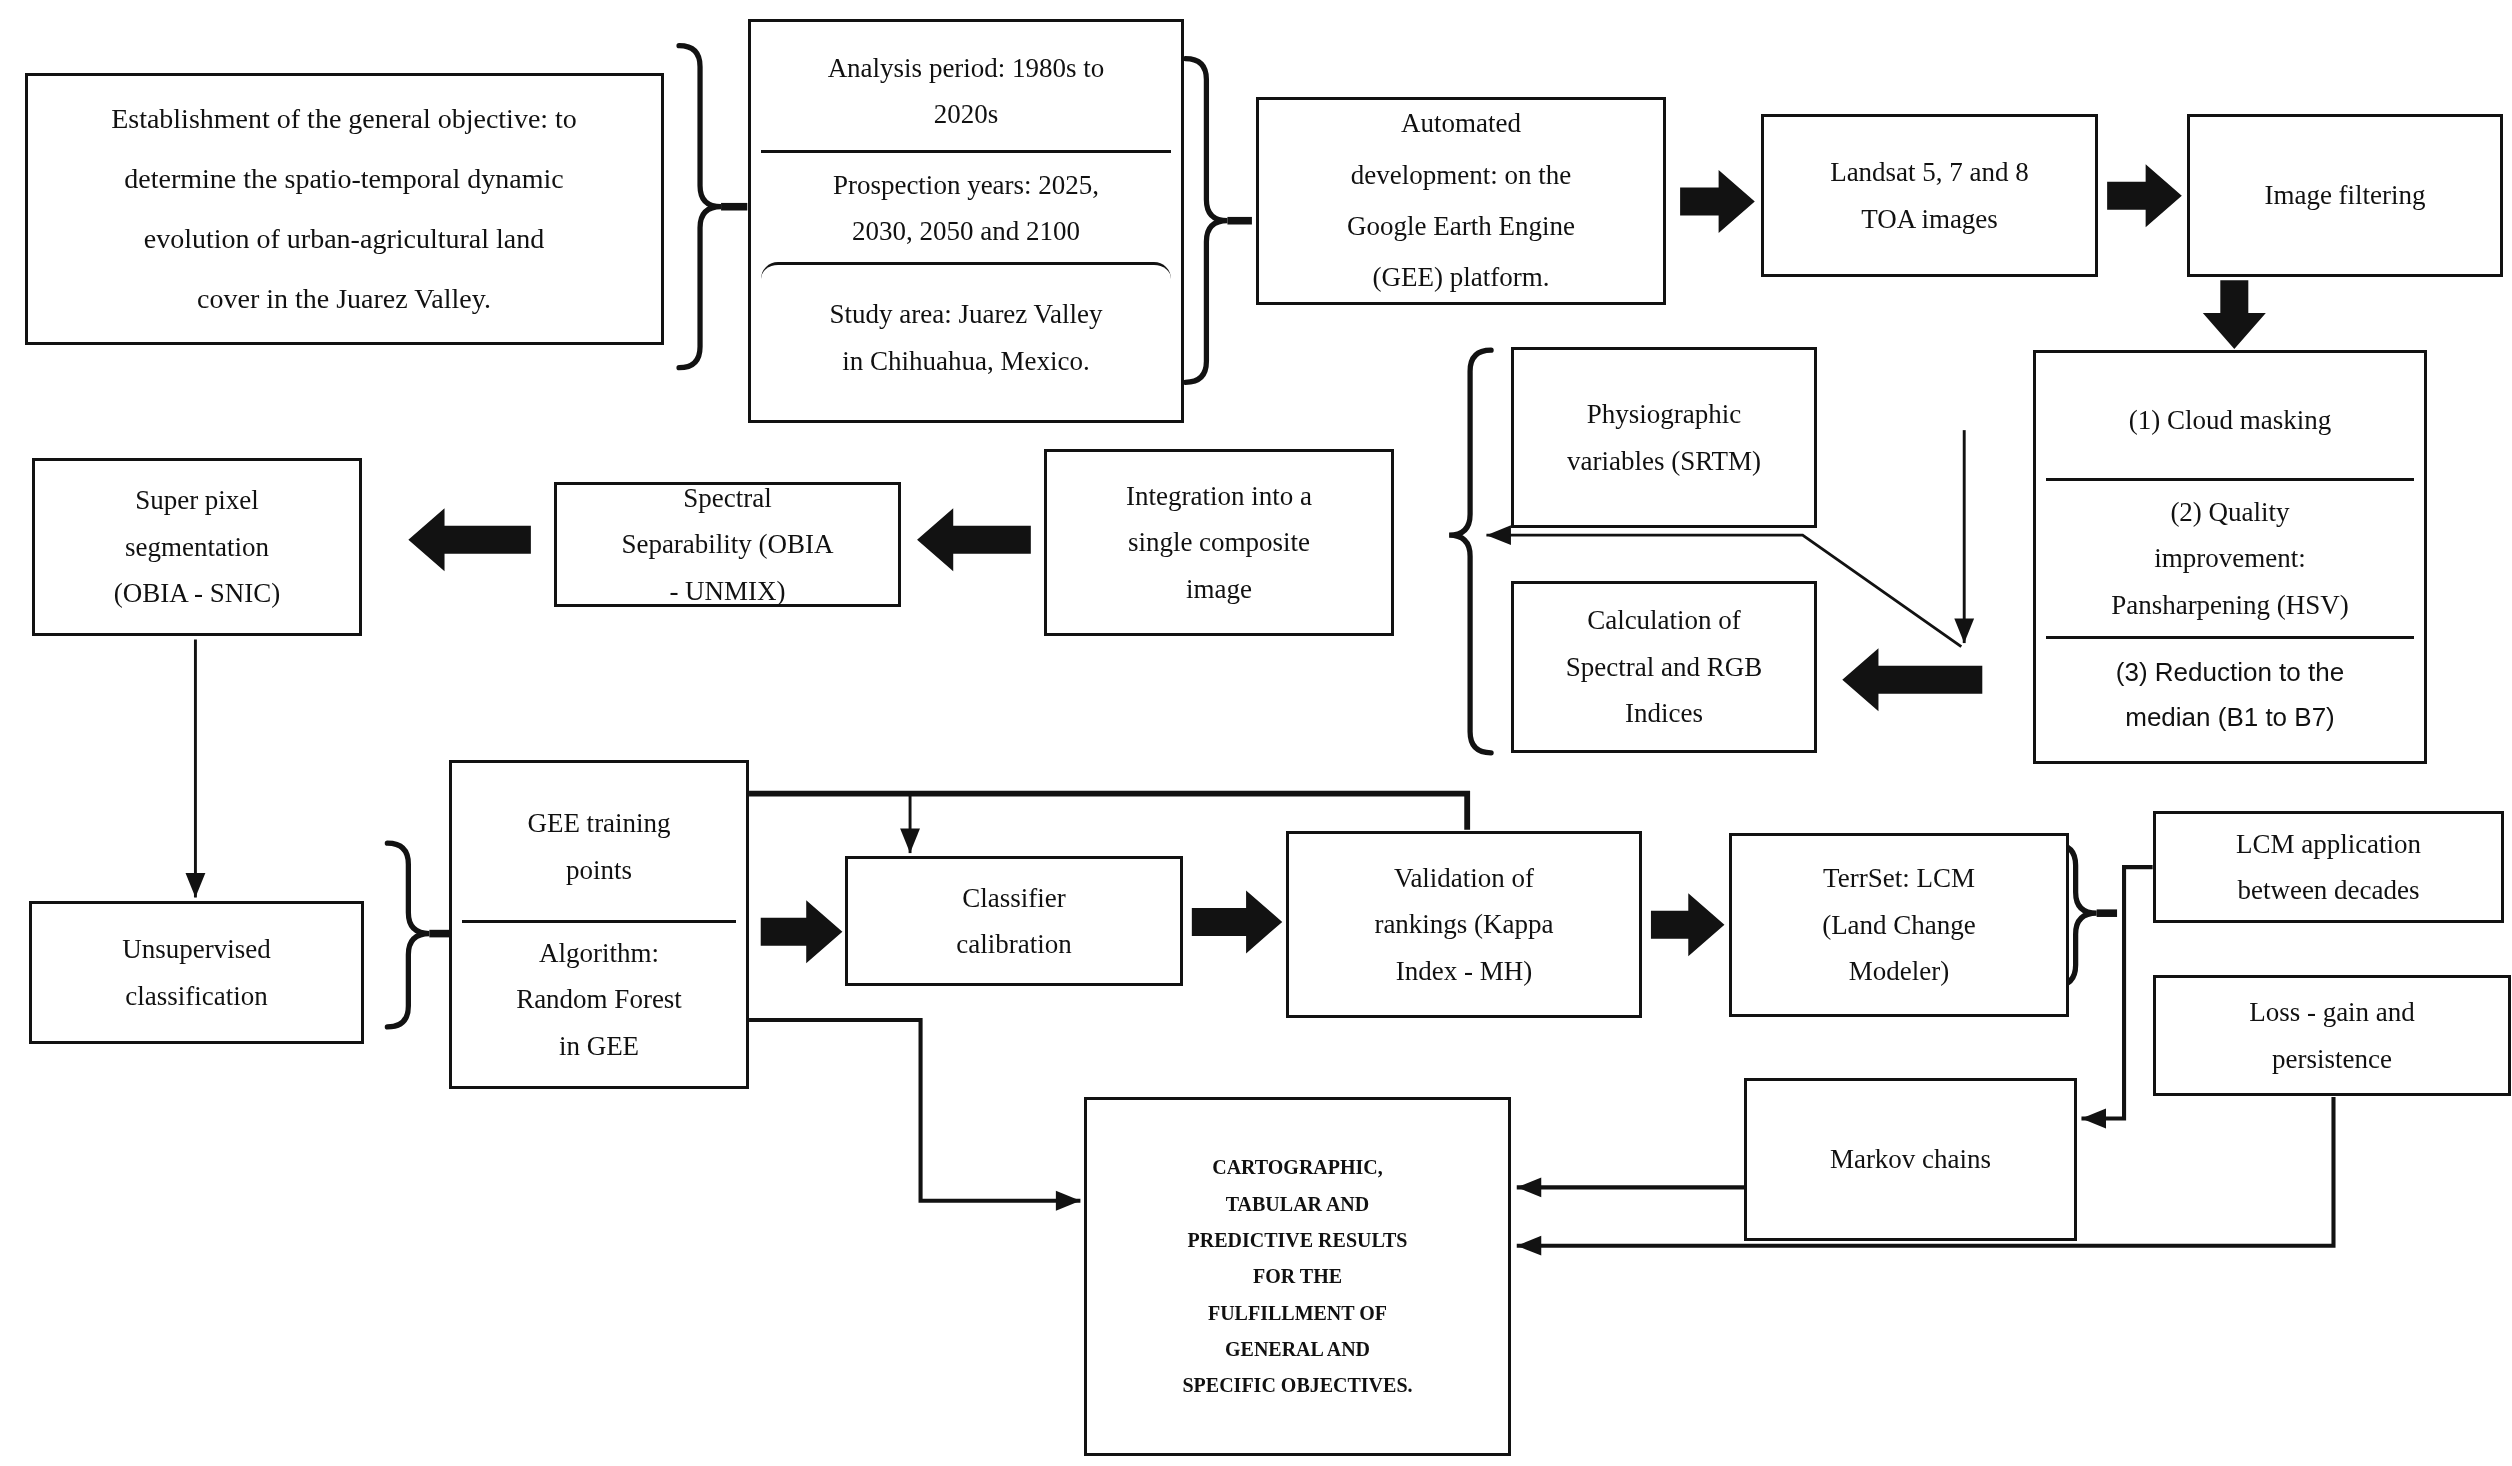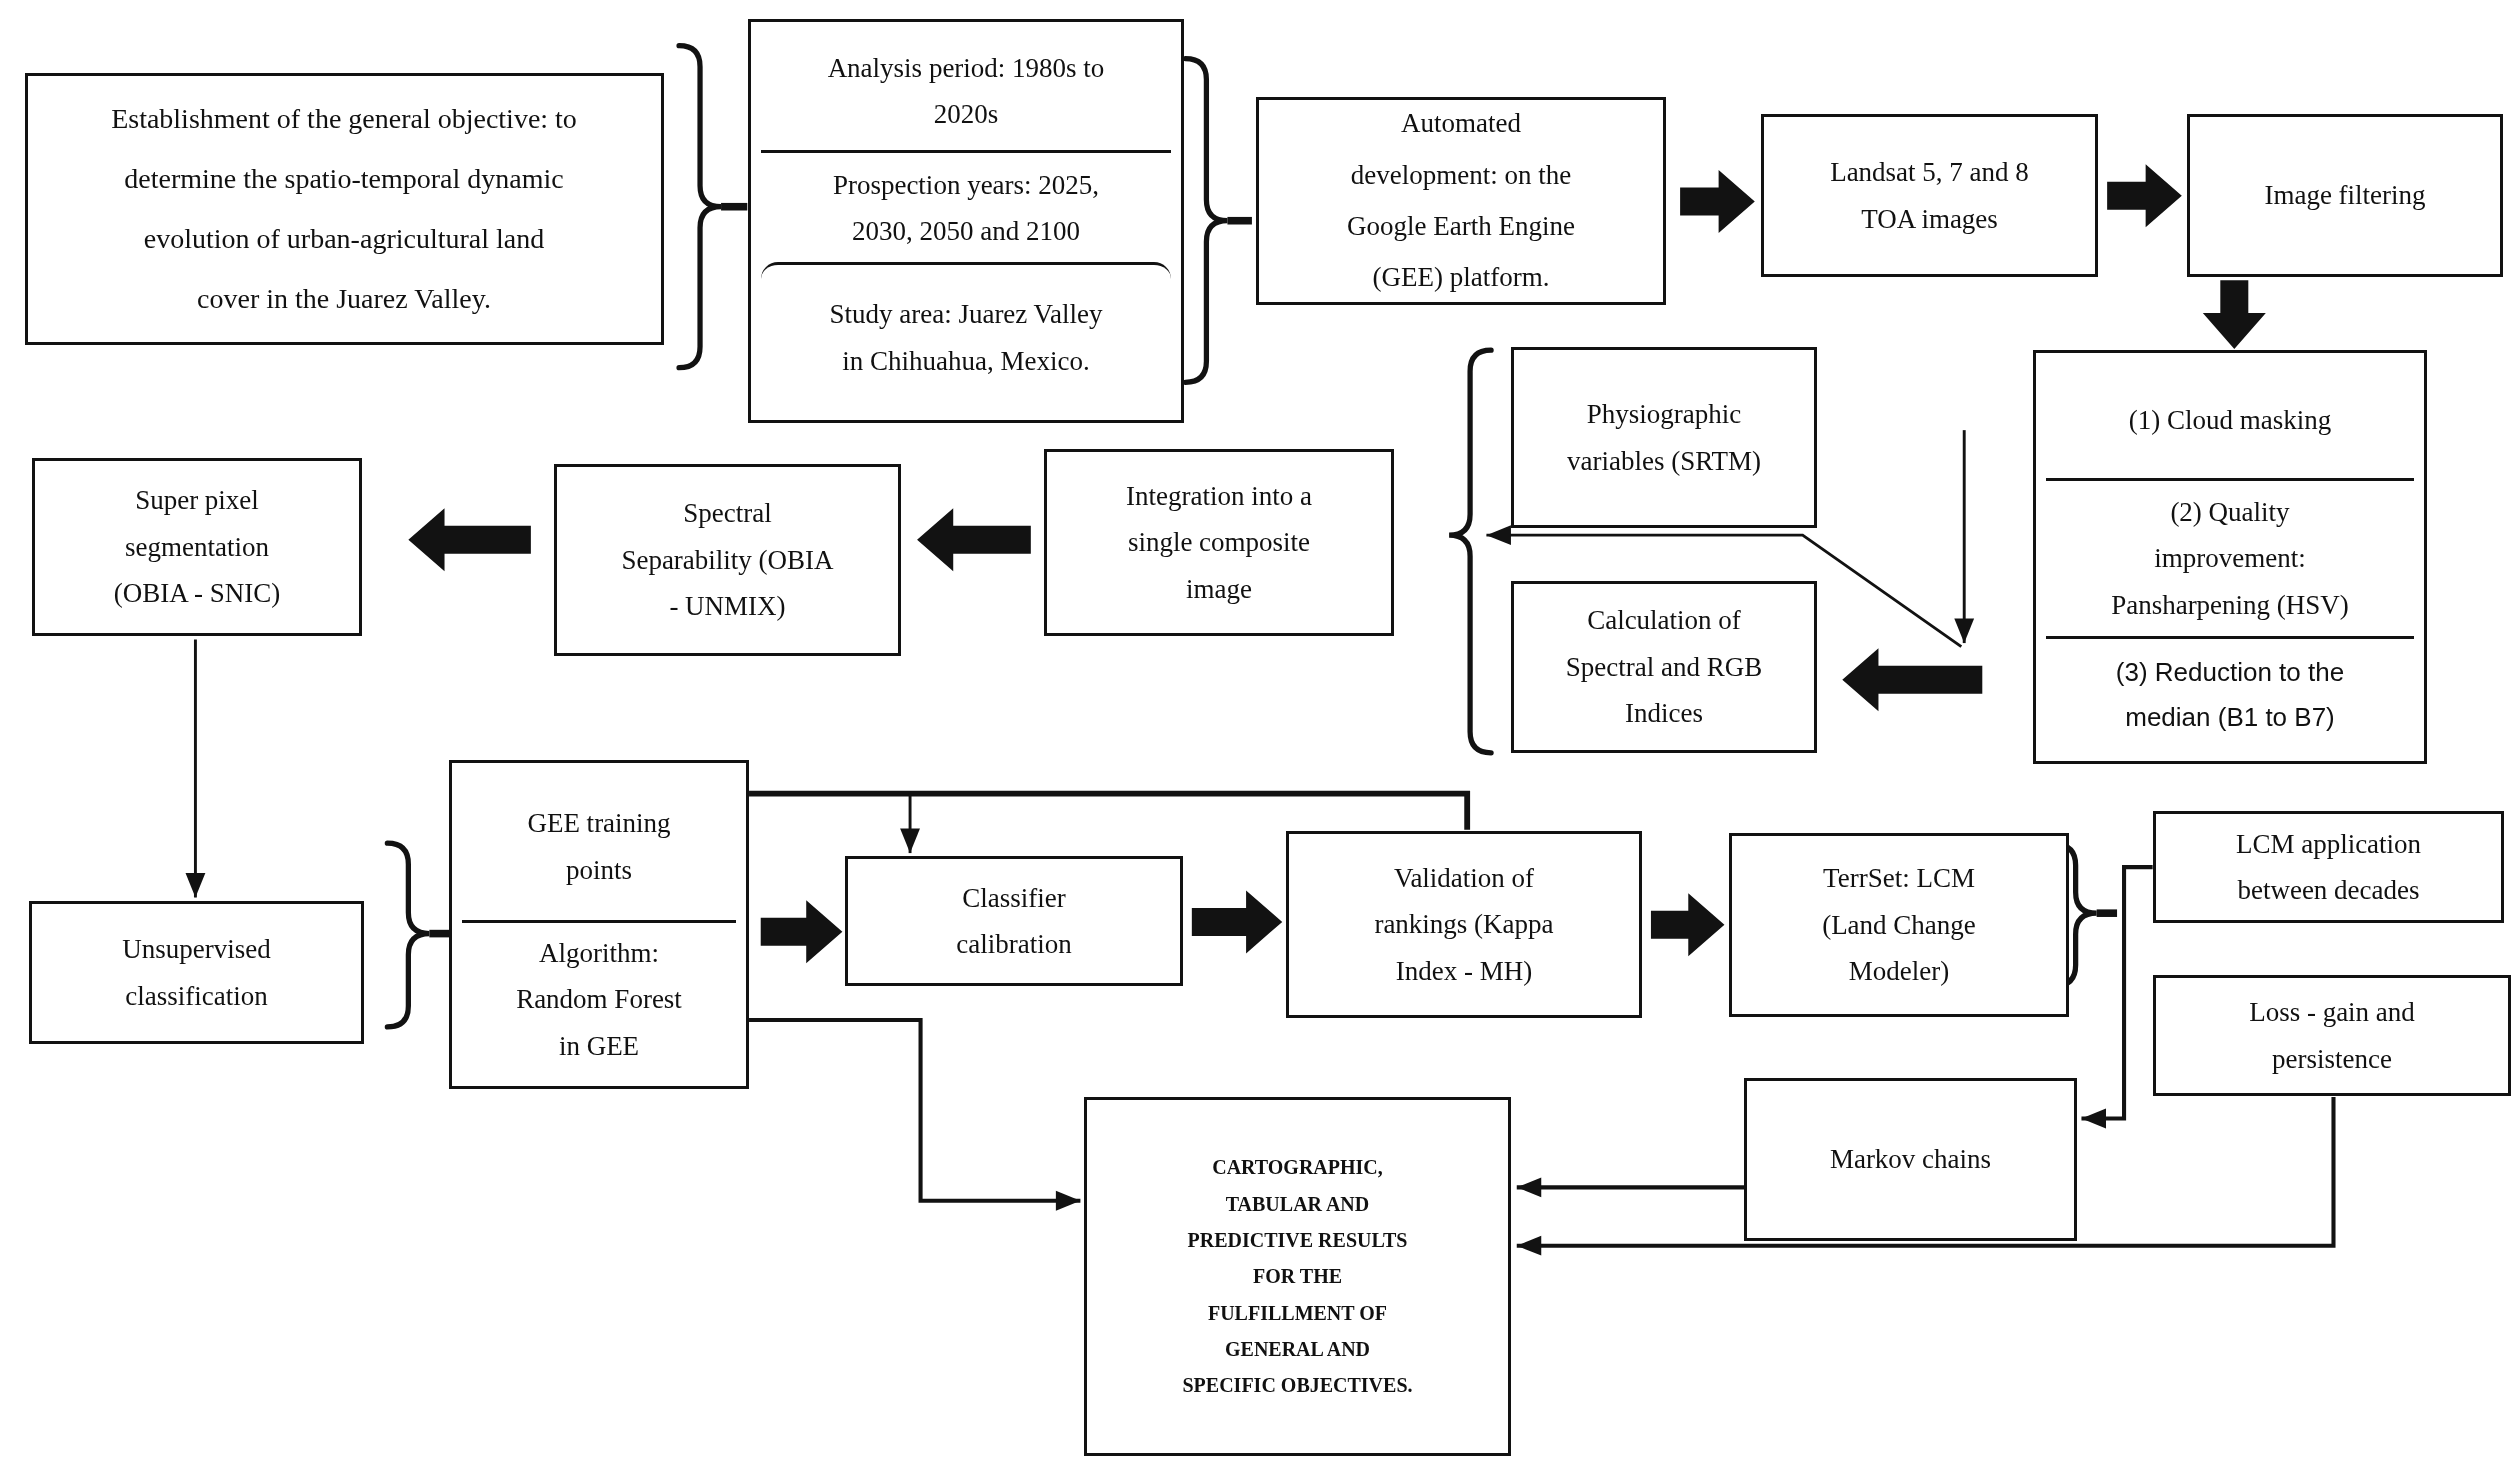--- a/index.html
+++ b/index.html
@@ -114,21 +114,21 @@
     <div class="node" data-name="calculation-box" style="left: 1511px; top: 581px; width: 306px; height: 172px;">
       <div class="ln" data-name="text-line">Calculation of</div>
       <div class="ln" data-name="text-line">Spectral and RGB</div>
       <div class="ln" data-name="text-line">Indices</div>
     </div>
     <div class="node" data-name="integration-box" style="left: 1044px; top: 449px; width: 350px; height: 187px;">
       <div class="ln" data-name="text-line">Integration into a</div>
       <div class="ln" data-name="text-line">single composite</div>
       <div class="ln" data-name="text-line">image</div>
     </div>
-    <div class="node" data-name="spectral-separability-box" style="left: 554px; top: 464px; width: 347px; height: 192px;">
+    <div class="node" data-name="spectral-separability-box" style="left: 554px; top: 482px; width: 347px; height: 125px;">
       <div class="ln" data-name="text-line">Spectral</div>
       <div class="ln" data-name="text-line">Separability (OBIA</div>
       <div class="ln" data-name="text-line">- UNMIX)</div>
     </div>
     <div class="node" data-name="superpixel-box" style="left: 32px; top: 458px; width: 330px; height: 178px;">
       <div class="ln" data-name="text-line">Super pixel</div>
       <div class="ln" data-name="text-line">segmentation</div>
       <div class="ln" data-name="text-line">(OBIA - SNIC)</div>
     </div>
     <div class="node" data-name="unsupervised-box" style="left: 29px; top: 901px; width: 335px; height: 143px;">

